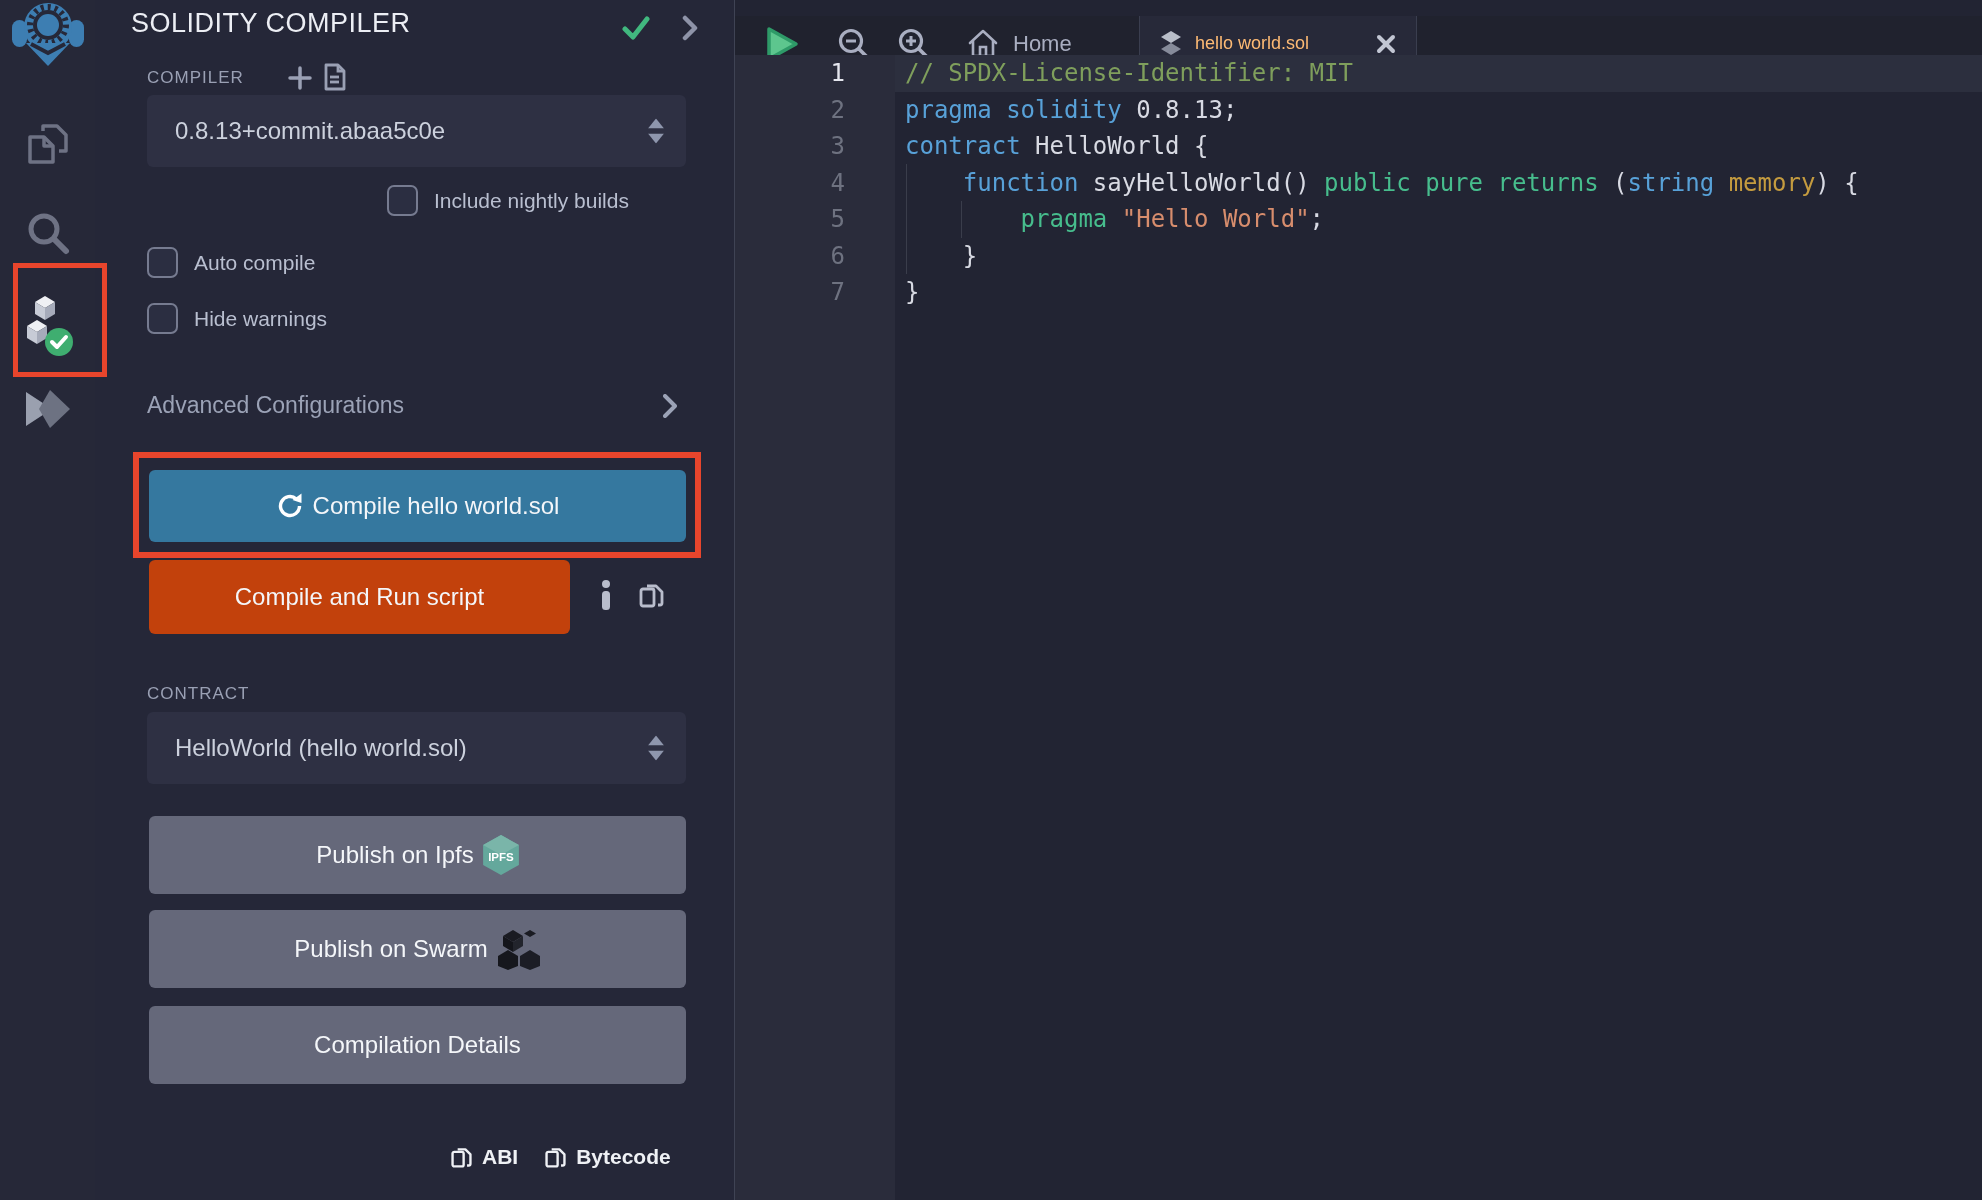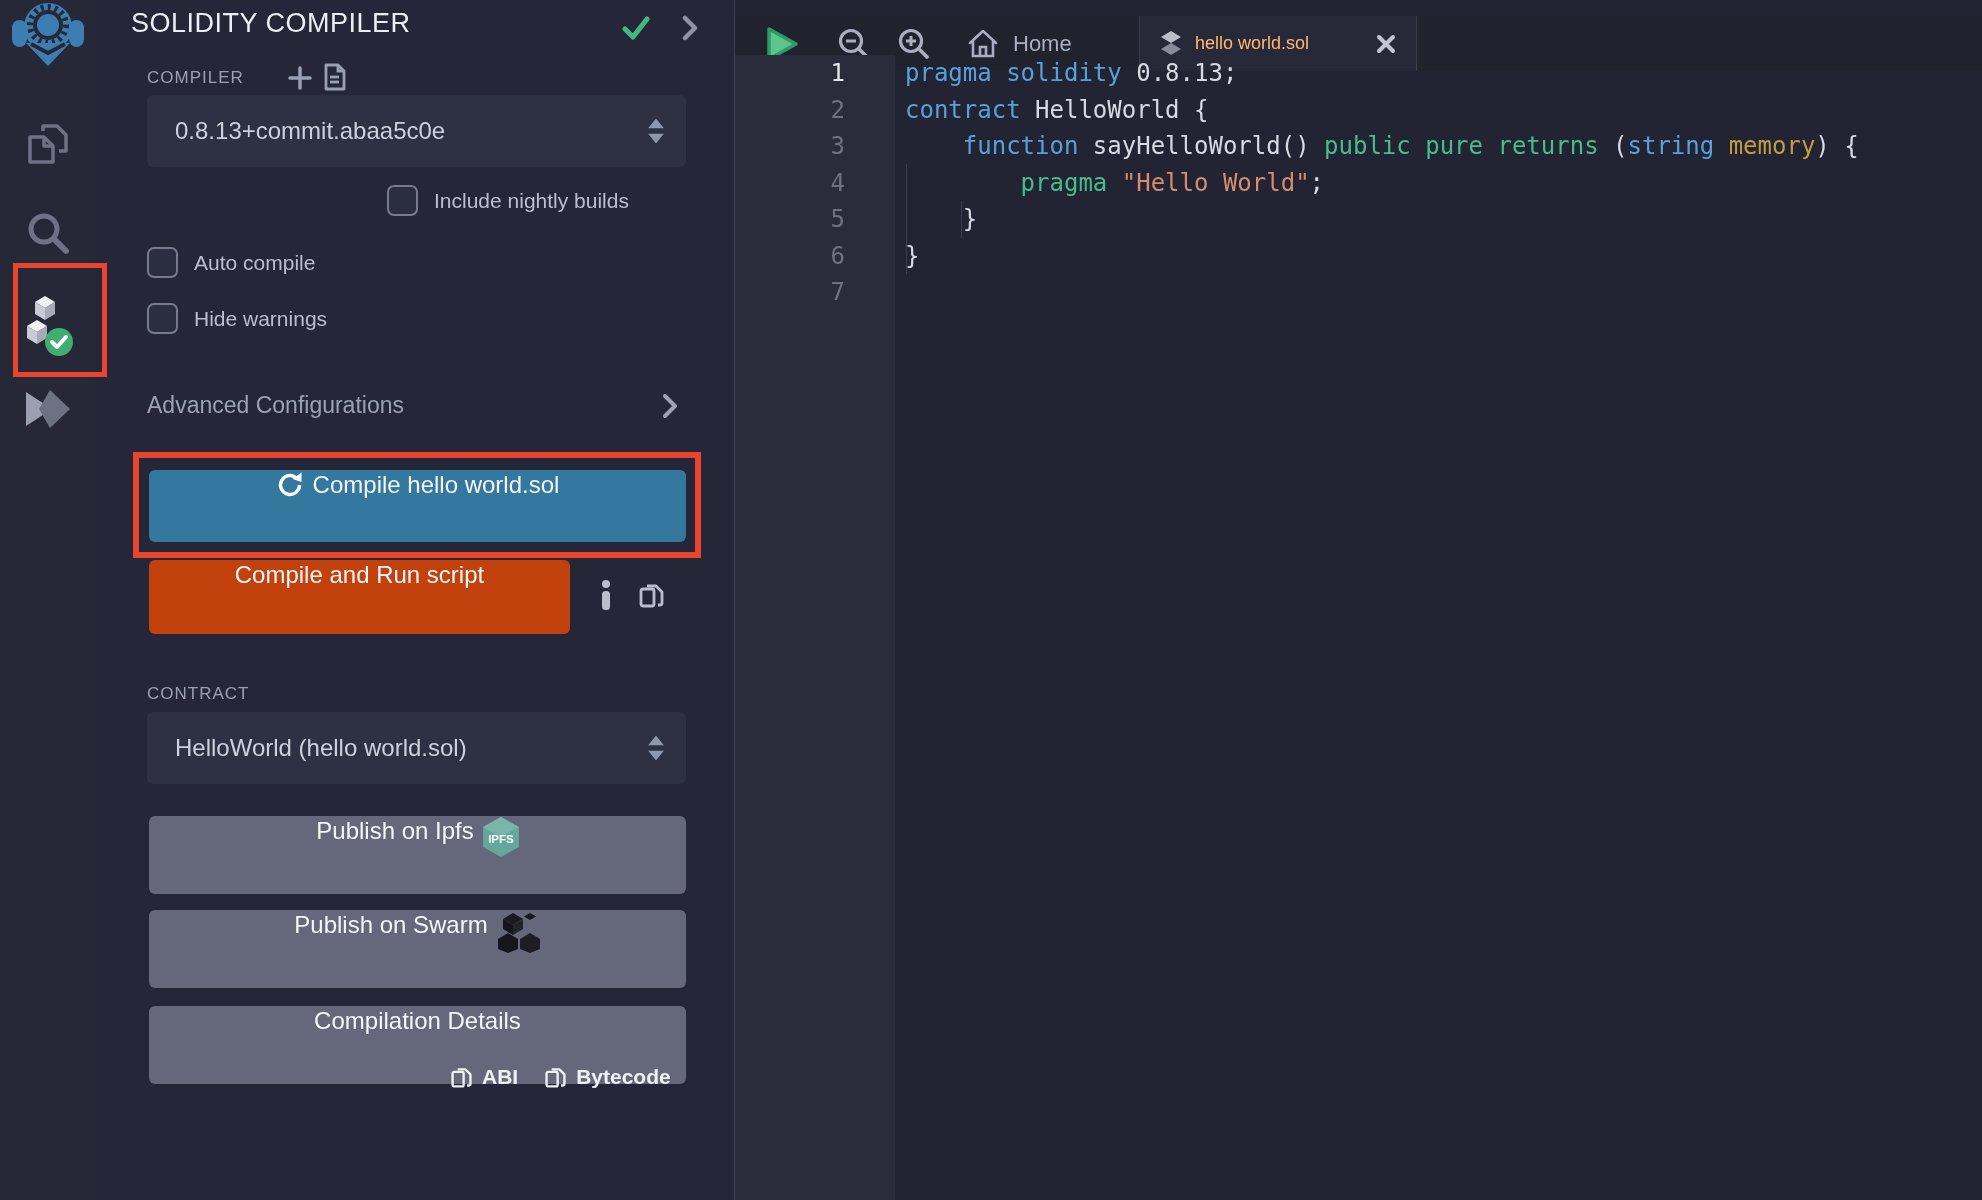--- a/index.html
+++ b/index.html
@@ -19,29 +19,29 @@
   .mini-ic{position:absolute;cursor:pointer;}
   .select{position:absolute;left:52px;width:539px;height:72px;background:#2e3043;border-radius:6px;cursor:pointer;}
   .select .val{position:absolute;left:28px;top:0;line-height:72px;font-size:24px;color:#ccd1dd;white-space:nowrap;}
   .select .caret{position:absolute;right:22px;top:50%;transform:translateY(-50%);display:flex;flex-direction:column;gap:5px;}
   .cb-row{position:absolute;display:flex;align-items:center;gap:16px;}
   .cb{width:31px;height:31px;border:2px solid #767b90;border-radius:7px;background:#2b2e41;box-sizing:border-box;cursor:pointer;flex:none;}
   .cb-lab{font-size:21px;color:#b9bfd0;}
   .adv-row{position:absolute;left:52px;top:392px;width:530px;display:flex;align-items:center;justify-content:space-between;cursor:pointer;}
   .adv-lab{font-size:23px;color:#9ba2b6;}
   .annot.compile{left:38px;top:452px;width:568px;height:106px;}
-  .btn{position:absolute;left:54px;width:537px;border-radius:6px;display:flex;justify-content:center;gap:9px;
+  .btn{position:absolute;left:54px;width:537px;border-radius:6px;display:flex;align-items:center;justify-content:center;gap:9px;
        font-size:24px;color:#f4f6f9;cursor:pointer;border:none;}
   .btn.blue{top:470px;height:72px;background:#35789f;z-index:6;}
   .btn.gray{background:#65687a;}
   .btn.run{top:560px;height:74px;width:421px;background:#c2410c;}
   .btn.ipfs{top:816px;height:78px;}
   .btn.swarm{top:910px;height:78px;}
   .btn.details{top:1006px;height:78px;}
-  .foot-row{position:absolute;left:355px;top:1064px;display:flex;align-items:center;gap:26px;}
+  .foot-row{position:absolute;left:355px;top:1144px;display:flex;align-items:center;gap:26px;}
   .foot-item{display:flex;align-items:center;gap:9px;cursor:pointer;color:#eff1f5;font-size:21px;font-weight:bold;}
   
   .editor{position:absolute;left:735px;top:0;right:0;height:1200px;background:#222433;}
   .tabbar{position:absolute;left:0;top:16px;right:0;height:55px;background:#20222e;}
   .tab-ic{position:absolute;top:0;height:55px;display:flex;align-items:center;cursor:pointer;}
   .tab-home{position:absolute;left:214px;top:0;height:55px;display:flex;align-items:center;gap:14px;padding:0 18px;color:#a9aec1;font-size:22px;cursor:pointer;}
   .tab-act{position:absolute;left:404px;top:0;width:278px;height:55px;background:#272939;border-left:1px solid #3a3e4f;border-right:1px solid #3a3e4f;
            box-sizing:border-box;display:flex;align-items:center;gap:13px;padding:0 20px;cursor:pointer;}
   .tab-act .lab{color:#fdba74;font-size:18px;white-space:nowrap;}
   .gutter{position:absolute;left:0;top:55px;bottom:0;width:160px;background:#2a2c3b;
@@ -295,20 +295,21 @@
     <div class="gutter">
         <div class="ln act">1</div>
         <div class="ln">2</div>
         <div class="ln">3</div>
         <div class="ln">4</div>
         <div class="ln">5</div>
         <div class="ln">6</div>
         <div class="ln">7</div>
       </div>
     <div class="code">
+        <div class="cl act"><span class="tk-cm">// SPDX-License-Identifier: MIT</span></div>
         <div class="cl"><span class="tk-kw">pragma</span><span class="tk-pl"> </span><span class="tk-kw">solidity</span><span class="tk-pl"> 0.8.13;</span></div>
         <div class="cl"><span class="tk-kw">contract</span><span class="tk-pl"> HelloWorld {</span></div>
         <div class="cl"><span class="tk-pl">    </span><span class="tk-kw">function</span><span class="tk-pl"> sayHelloWorld() </span><span class="tk-kw2">public</span><span class="tk-pl"> </span><span class="tk-kw2">pure</span><span class="tk-pl"> </span><span class="tk-kw2">returns</span><span class="tk-pl"> (</span><span class="tk-kw">string</span><span class="tk-pl"> </span><span class="tk-gold">memory</span><span class="tk-pl">) {</span></div>
         <div class="cl"><span class="tk-pl">        </span><span class="tk-kw2">pragma</span><span class="tk-pl"> </span><span class="tk-str">"Hello World"</span><span class="tk-pl">;</span></div>
         <div class="cl"><span class="tk-pl">    }</span></div>
         <div class="cl"><span class="tk-pl">}</span></div>
       </div>
     <div class="guide" style="left:171px;top:164px;height:110px;"></div>
     <div class="guide" style="left:226px;top:201px;height:37px;"></div>
   </div>

